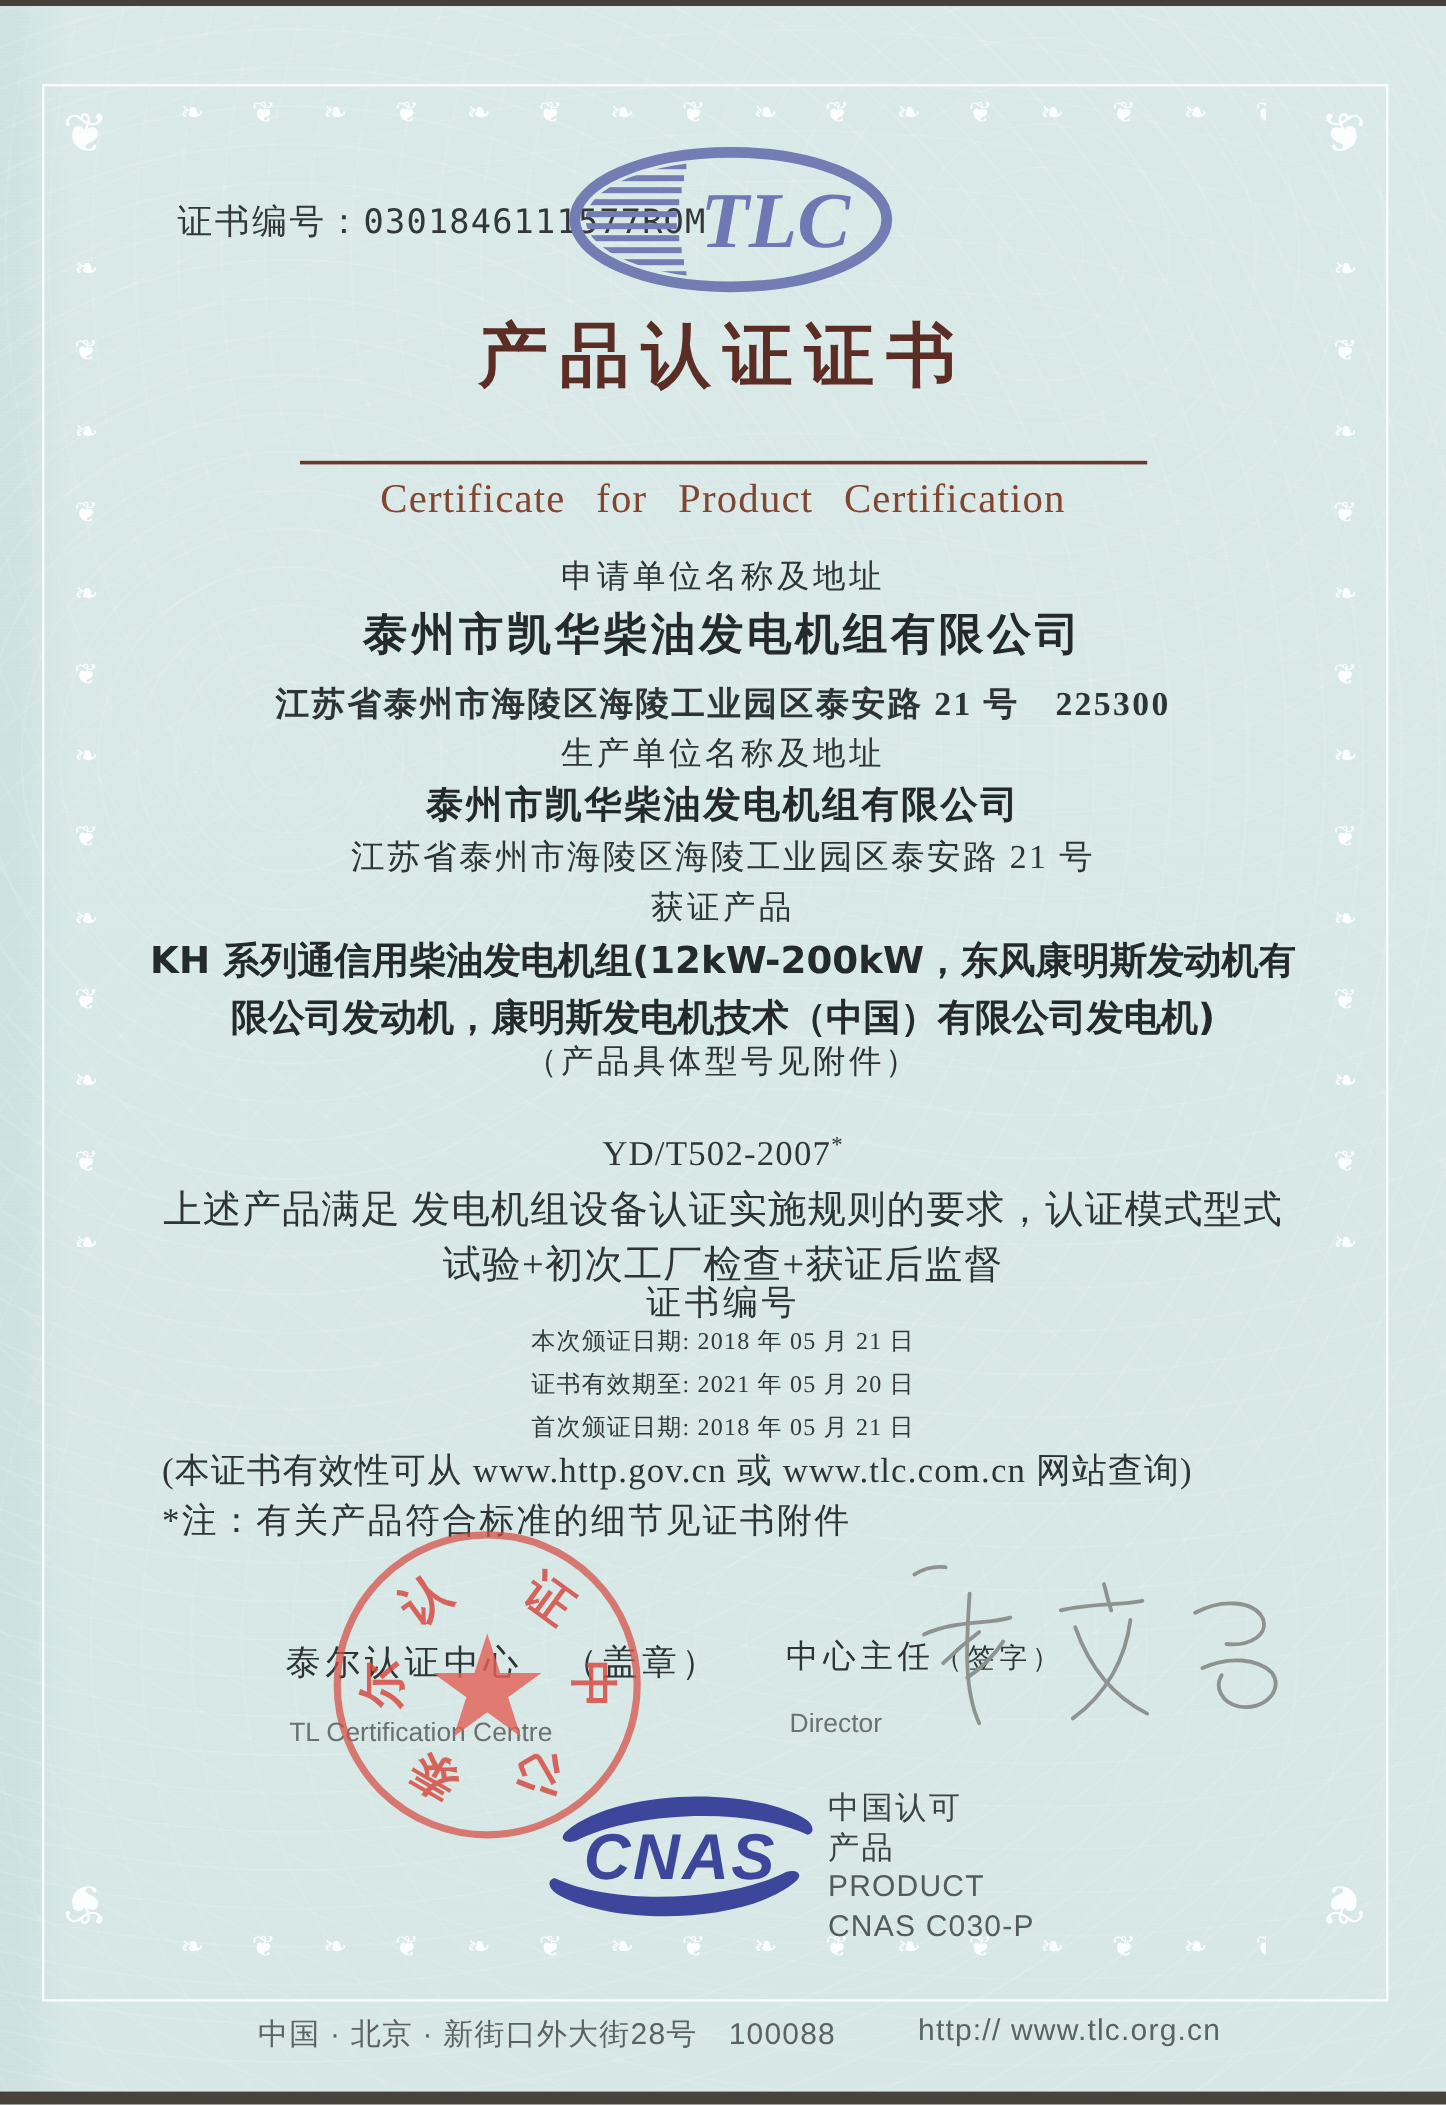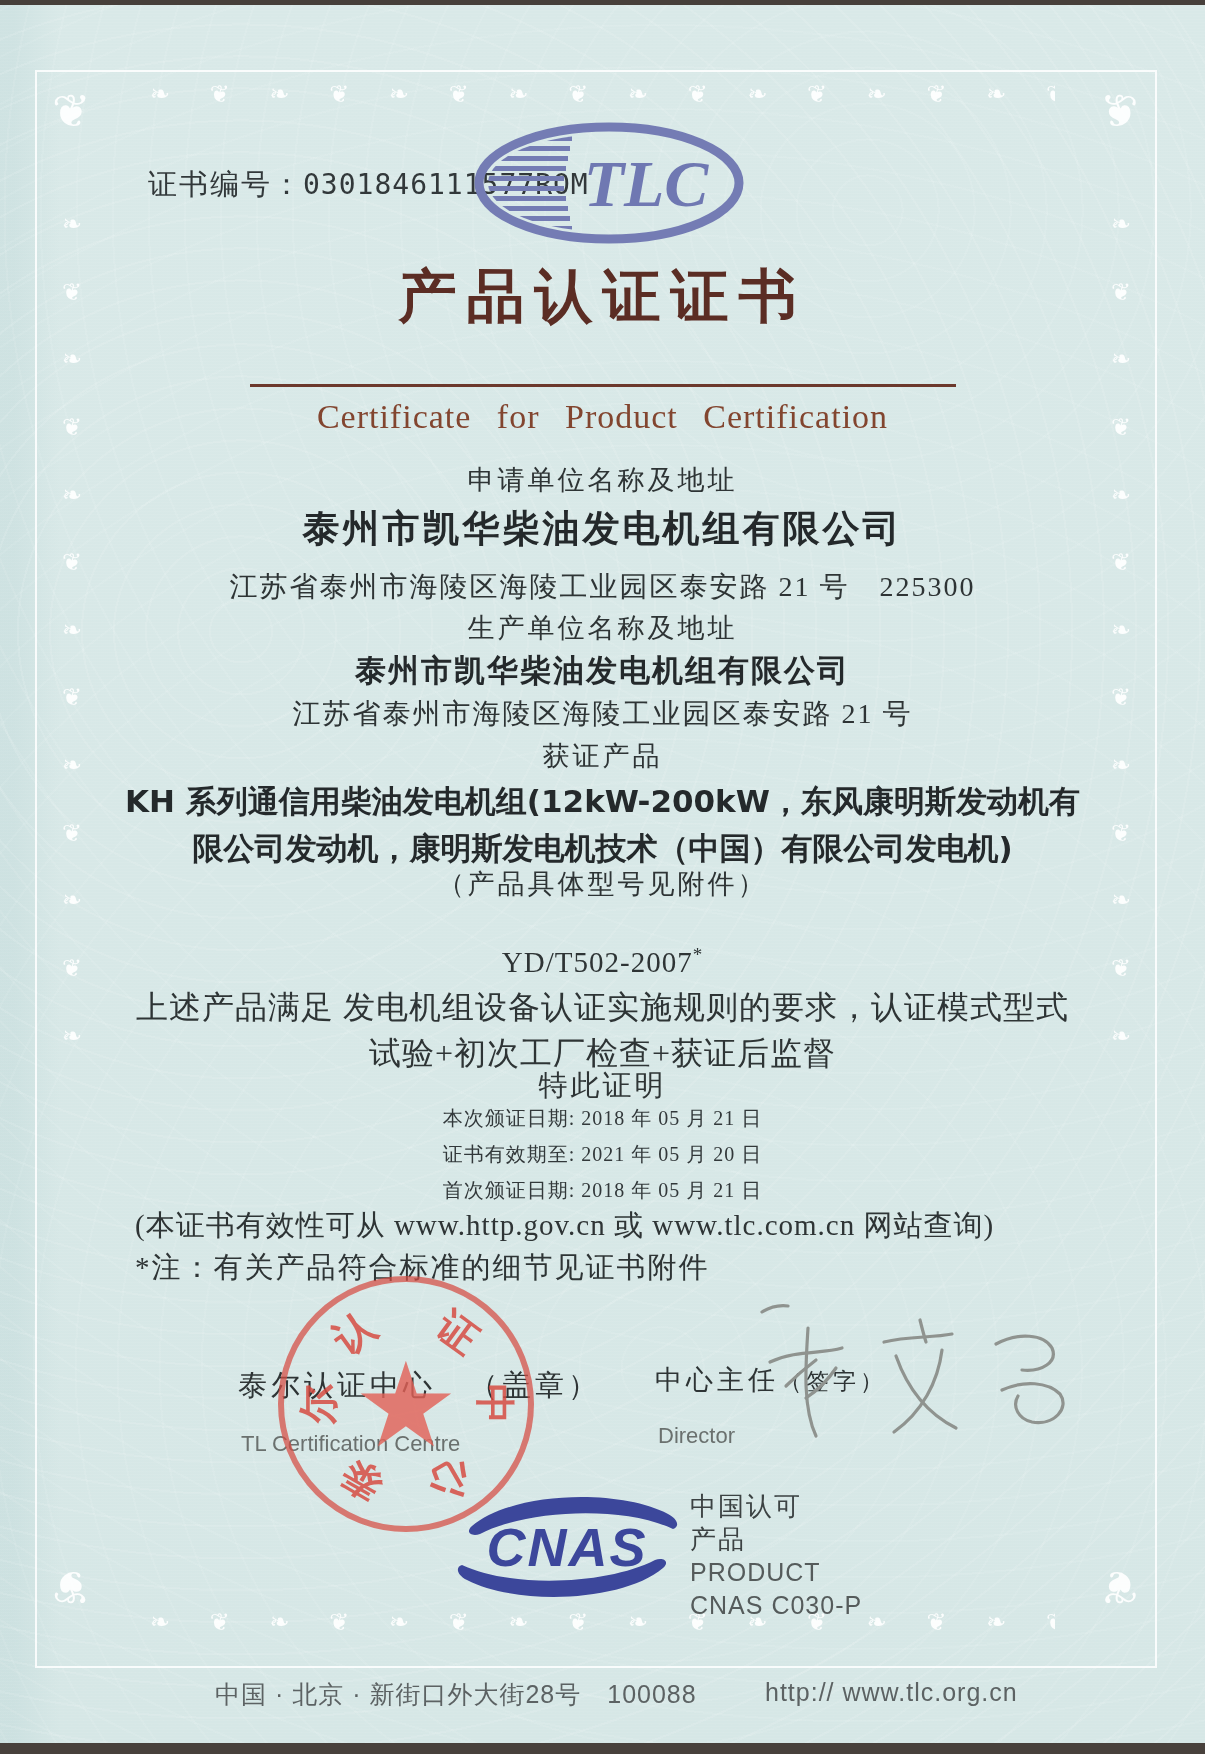--- a/index.html
+++ b/index.html
@@ -102,36 +102,36 @@
       <text x="178" y="86" text-anchor="middle" font-size="66" font-weight="bold" font-style="italic" fill="#6f78b2">TLC</text>
     </svg>
   </div>
 
   <div class="abs ctr title-cn">产品认证证书</div>
   <div class="abs rule"></div>
   <div class="abs ctr title-en">Certificate  for  Product  Certification</div>
 
   <div class="abs ctr sec-label" style="top:462px;">申请单位名称及地址</div>
   <div class="abs ctr name-bold" style="top:504px;font-size:37px;letter-spacing:3px;">泰州市凯华柴油发电机组有限公司</div>
-  <div class="abs ctr addr" style="top:568px;">江苏省泰州市海陵区海陵工业园区泰安路 21 号　225300</div>
+  <div class="abs ctr addr" style="top:568px;font-weight:bold;">江苏省泰州市海陵区海陵工业园区泰安路 21 号　225300</div>
 
   <div class="abs ctr sec-label" style="top:610px;">生产单位名称及地址</div>
   <div class="abs ctr name-bold" style="top:650px;font-size:31px;letter-spacing:2px;">泰州市凯华柴油发电机组有限公司</div>
   <div class="abs ctr addr" style="top:695px;">江苏省泰州市海陵区海陵工业园区泰安路 21 号</div>
 
   <div class="abs ctr sec-label" style="top:738px;">获证产品</div>
   <div class="abs product-name name-bold">KH 系列通信用柴油发电机组(12kW-200kW，东风康明斯发动机有限公司发动机，康明斯发电机技术（中国）有限公司发电机)</div>
   <div class="abs ctr sec-label" style="top:866px;">（产品具体型号见附件）</div>
 
   <div class="abs ctr standard">
     <span>YD/T502-2007</span><sup>*</sup>
   </div>
 
   <div class="abs statement">上述产品满足 发电机组设备认证实施规则的要求，认证模式型式试验+初次工厂检查+获证后监督</div>
-  <div class="abs ctr declare">特此证明</div>
+  <div class="abs ctr declare">证书编号</div>
 
   <div class="abs ctr dates">
     <div class="dates-inner">
       <div><span>本次颁证日期:</span> <span>2018 年 05 月 21 日</span></div>
       <div><span>证书有效期至:</span> <span>2021 年 05 月 20 日</span></div>
       <div><span>首次颁证日期:</span> <span>2018 年 05 月 21 日</span></div>
     </div>
   </div>
 
   <div class="abs note" style="top:1206px;left:135px;">(本证书有效性可从 www.http.gov.cn 或 www.tlc.com.cn 网站查询)</div>

